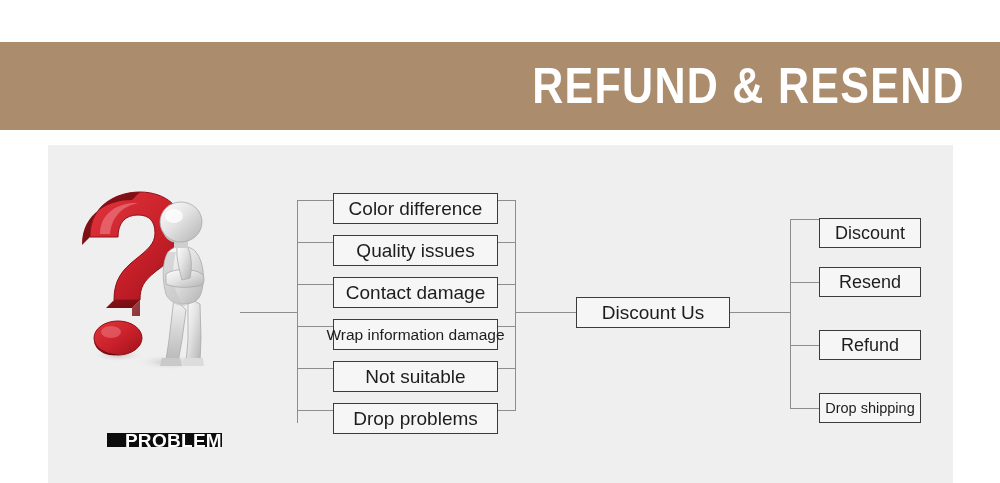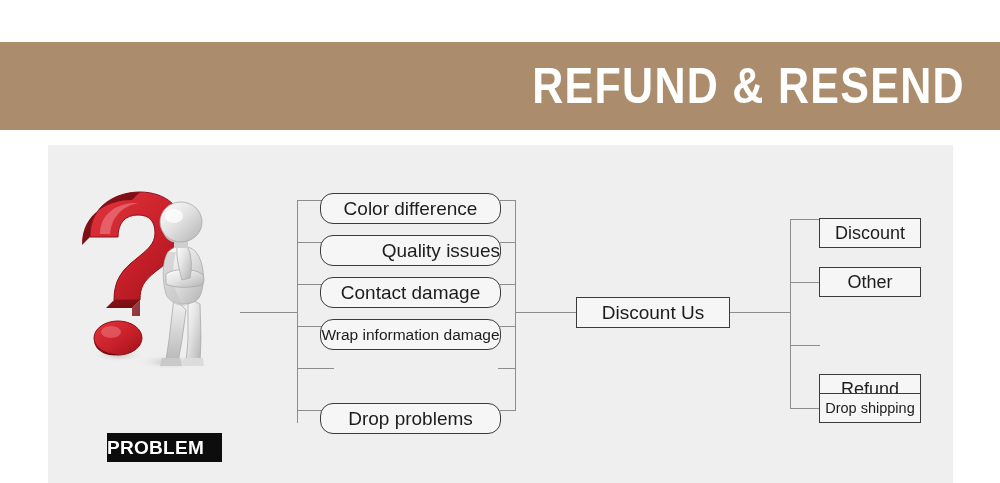--- a/index.html
+++ b/index.html
@@ -60,25 +60,25 @@
     left: 0;
     top: 0;
     width: 186px;
     height: 230px;
   }
   #problem-label {
     position: absolute;
     left: 37px;
     top: 243px;
     width: 115px;
-    height: 29px;
+    height: 14px;
     background: #0d0d0d;
     display: flex;
     align-items: center;
-    justify-content: flex-start;
+    justify-content: flex-end;
   }
   #problem-label span {
     color: #ffffff;
     font-size: 19px;
     font-weight: bold;
     letter-spacing: 0.3px;
     line-height: 1;
   }
 
   
@@ -86,21 +86,21 @@
     position: absolute;
     box-sizing: border-box;
     background: #f6f6f6;
     border: 1.6px solid #3b3b3b;
     display: flex;
     align-items: center;
     justify-content: center;
     color: #1d1d1d;
   }
   .node span { line-height: 1; white-space: nowrap; }
-  .node.issue      { left: 272px; width: 181px; height: 31px; border-radius: 13px; }
+  .node.issue      { left: 285px; width: 165px; height: 31px; }
   .node.issue span { font-size: 19px; }
   .node.issue.small span { font-size: 15.5px; }
   .node.center     { left: 528px; top: 152px; width: 154px; height: 31px; }
   .node.center span{ font-size: 19px; }
   .node.action     { left: 771px; width: 102px; height: 30px; }
   .node.action span{ font-size: 18px; }
   .node.action.small span { font-size: 14.5px; text-align: center; }
 
   
   .line {
@@ -207,28 +207,31 @@
   <div class="line h" style="left:249px; top:55px;  width:37px;"></div>
   <div class="line h" style="left:249px; top:97px;  width:37px;"></div>
   <div class="line h" style="left:249px; top:139px; width:37px;"></div>
   <div class="line h" style="left:249px; top:181px; width:37px;"></div>
   <div class="line h" style="left:249px; top:223px; width:37px;"></div>
   <div class="line h" style="left:249px; top:265px; width:37px;"></div>
 
   <div class="node issue" style="top:48px;">
     <span>Color difference</span>
   </div>
-  <div class="node issue" style="top:90px;justify-content:flex-end;">
+  <div class="node issue" style="top:90px;">
     <span>Quality issues</span>
   </div>
   <div class="node issue" style="top:132px;">
     <span>Contact damage</span>
   </div>
   <div class="node issue small" style="top:174px;">
     <span>Wrap information damage</span>
+  </div>
+  <div class="node issue" style="top:216px;">
+    <span>Not suitable</span>
   </div>
   <div class="node issue" style="top:258px;">
     <span>Drop problems</span>
   </div>
 
   <div class="line h" style="left:450px; top:55px;  width:17px;"></div>
   <div class="line h" style="left:450px; top:97px;  width:17px;"></div>
   <div class="line h" style="left:450px; top:139px; width:17px;"></div>
   <div class="line h" style="left:450px; top:181px; width:17px;"></div>
   <div class="line h" style="left:450px; top:223px; width:17px;"></div>
@@ -244,22 +247,22 @@
   <div class="line v" style="left:742px; top:74px; height:190px;"></div>
   <div class="line h" style="left:742px; top:74px;  width:30px;"></div>
   <div class="line h" style="left:742px; top:137px; width:30px;"></div>
   <div class="line h" style="left:742px; top:200px; width:30px;"></div>
   <div class="line h" style="left:742px; top:263px; width:30px;"></div>
 
   <div class="node action" style="top:73px;text-align:right;">
     <span>Discount</span>
   </div>
   <div class="node action" style="top:122px;">
-    <span>Other</span>
-  </div>
-  <div class="node action" style="top:185px;margin-top:44px;">
+    <span>Resend</span>
+  </div>
+  <div class="node action" style="top:185px;">
     <span>Refund</span>
   </div>
   <div class="node action small" style="top:248px;">
     <span>Drop shipping</span>
   </div>
 
 </div>
 
 </body></html>

